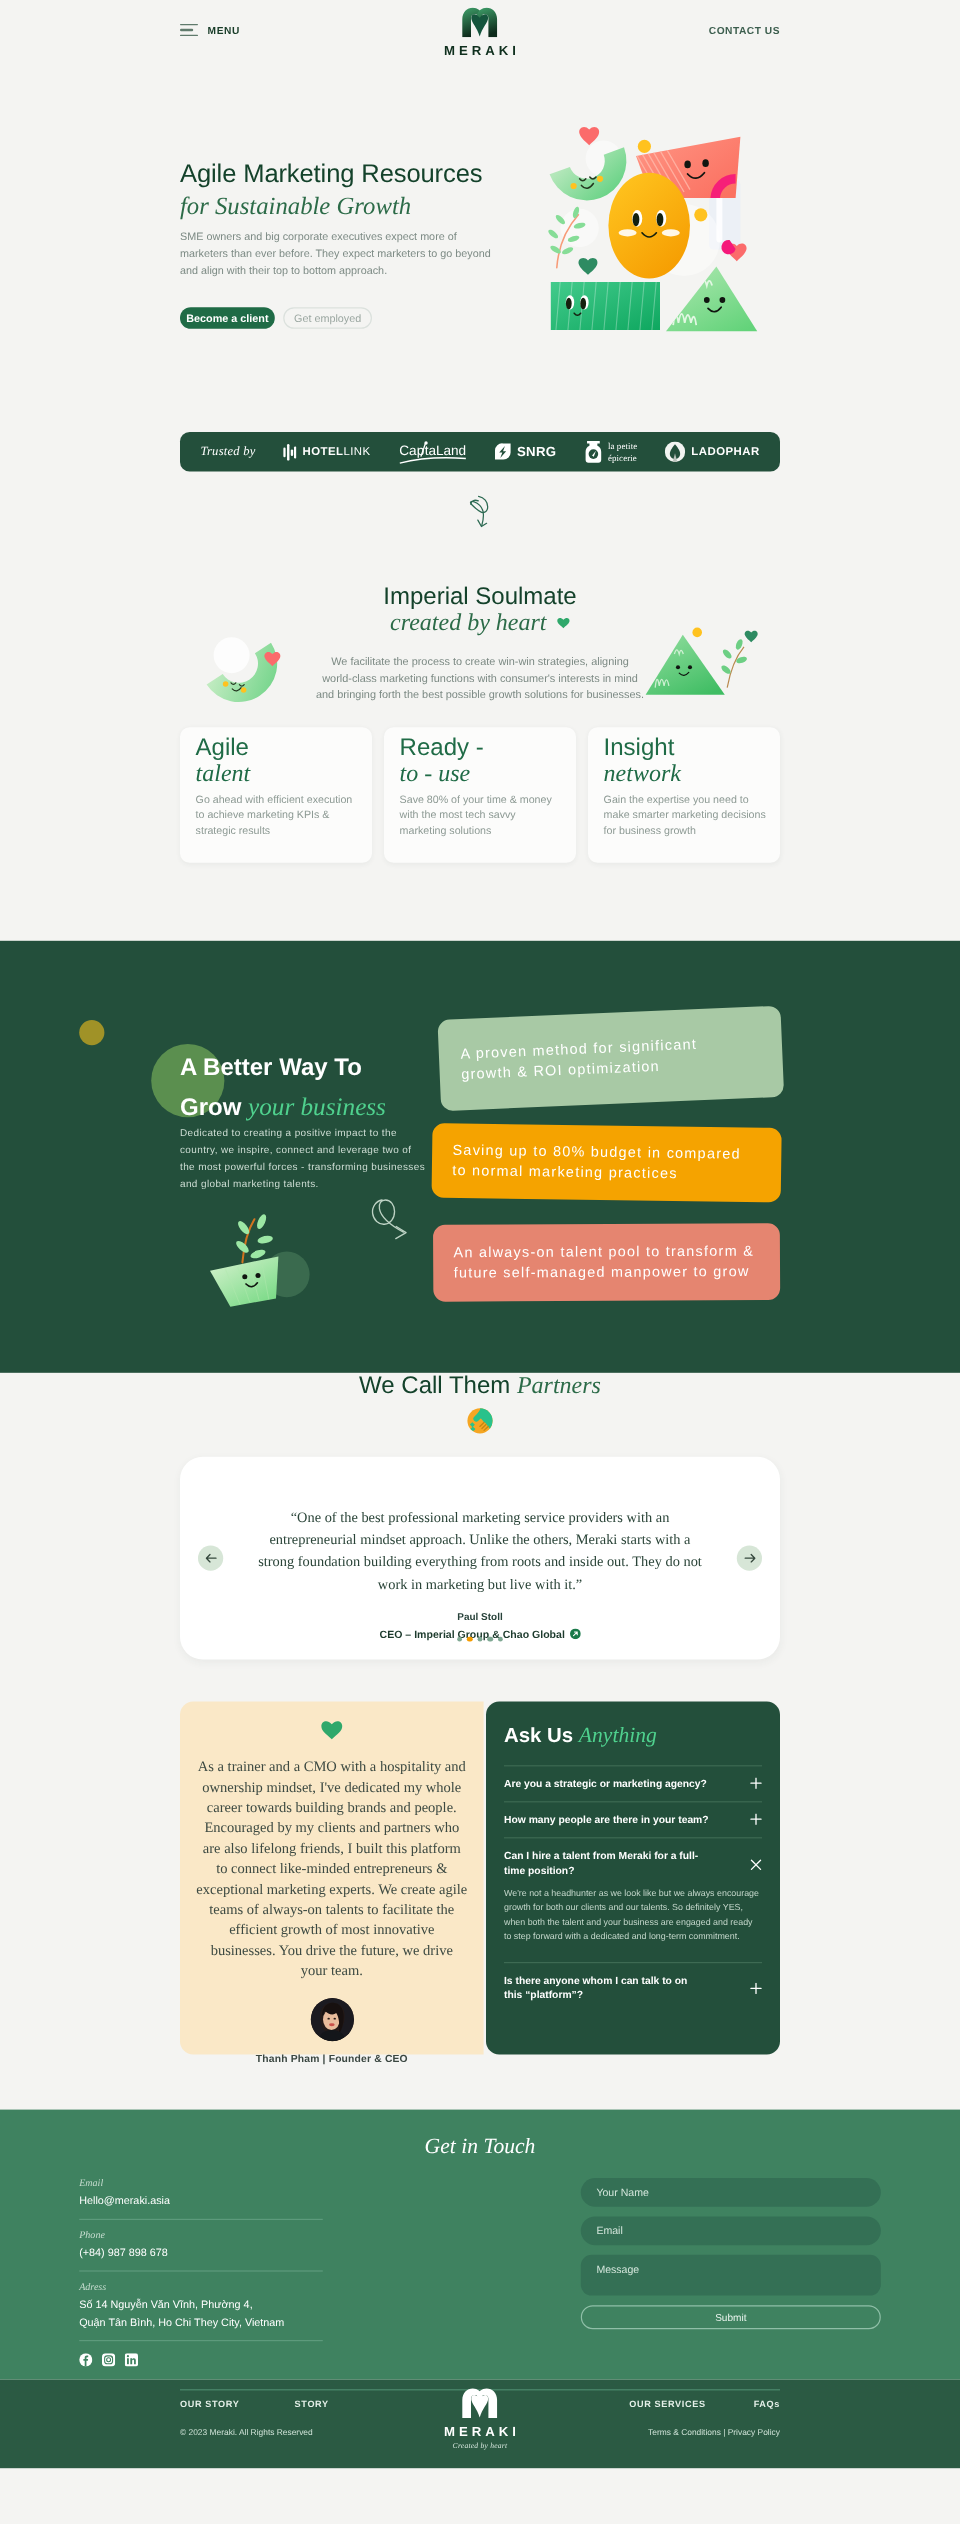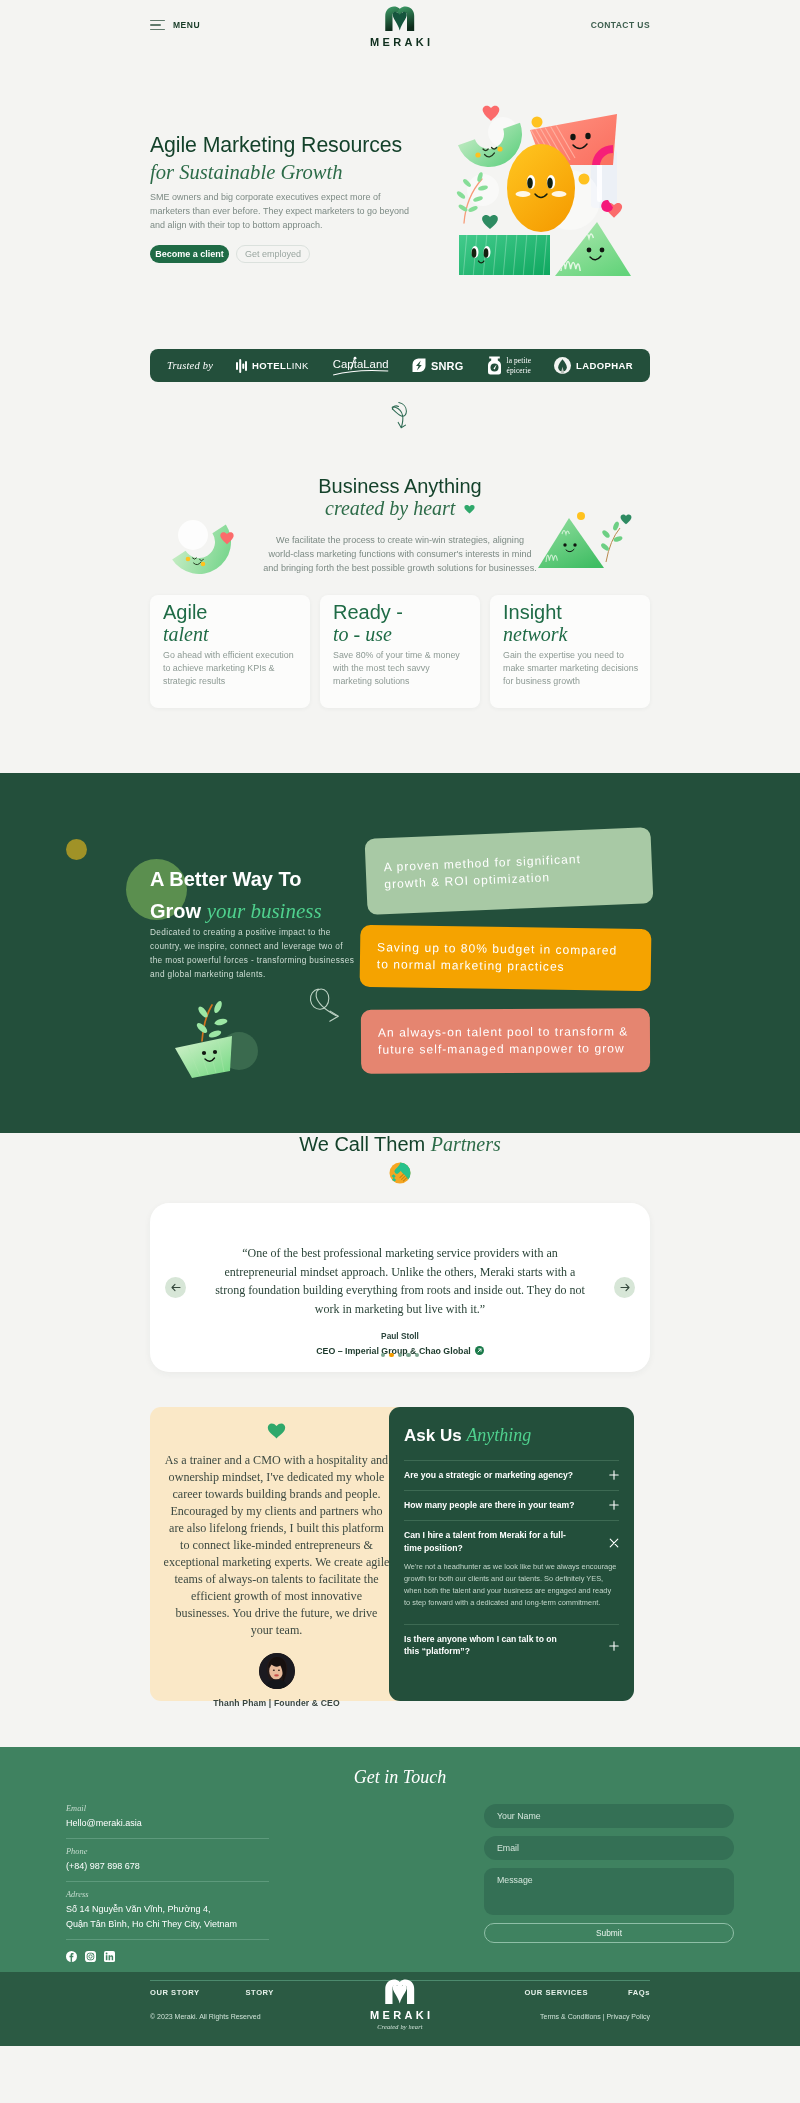--- a/index.html
+++ b/index.html
@@ -15,21 +15,21 @@
   .menu-label{font-size:8.5px;font-weight:700;letter-spacing:.06em;color:#183c28;}
   .brand{position:absolute;left:50%;top:6px;transform:translateX(-50%);text-align:center;}
   .brand-word{font-size:11px;font-weight:700;letter-spacing:.30em;color:#0f2f1e;margin-top:1px;margin-left:.3em;}
   .contact-link{margin-left:auto;font-size:8.5px;font-weight:700;letter-spacing:.05em;color:#3c5e4e;cursor:pointer;}
   
   .hero{display:flex;padding:72px 150px 0;position:relative;}
   .hero-left{width:262px;padding-top:9px;}
   h1{font-size:21.3px;font-weight:400;line-height:28px;color:#14422b;letter-spacing:-.1px;}
   h1 .ital{display:block;font-family:"Liberation Serif",serif;font-style:italic;font-size:20.6px;color:#2c6b48;letter-spacing:0;line-height:27px;}
   .hero p{margin-top:4px;font-size:9px;line-height:14px;color:#7c8a84;width:262px;}
-  .hero-btns{margin-top:13px;display:flex;gap:7px;}
+  .hero-btns{margin-top:24px;display:flex;gap:7px;}
   .btn{border-radius:30px;font-size:9px;height:18px;display:flex;align-items:center;justify-content:center;cursor:pointer;white-space:nowrap;}
   .btn-primary{background:#1f6b46;color:#fff;font-weight:600;width:79px;}
   .btn-ghost{background:transparent;color:#9aa6a0;border:1px solid #dbe1dd;width:74px;}
   .hero-art{position:absolute;left:445px;top:45px;width:220px;height:195px;}
   
   .trusted{margin:86px 150px 0;height:33px;background:#234f3b;border-radius:8px;display:flex;align-items:center;justify-content:space-between;padding:0 17px;color:#fff;}
   .trusted-label{font-family:"Liberation Serif",serif;font-style:italic;font-size:10.5px;letter-spacing:.2px;}
   .tl{display:flex;align-items:center;gap:5px;}
   .tl-name{font-size:9.5px;font-weight:700;letter-spacing:.04em;}
   .tl-name .thin{font-weight:400;}
@@ -78,42 +78,42 @@
   .nav-next{right:15px;}
   .dots{position:absolute;left:0;right:0;bottom:15px;display:flex;justify-content:center;gap:4px;}
   .dots i{width:4.5px;height:4.5px;border-radius:50%;background:#7fa893;display:block;}
   .dots i.on{background:#f59c00;}
   
   .duo{display:flex;margin:35px 150px 0;position:relative;height:294px;}
   .founder{width:253px;background:#fae8c7;border-radius:11px 0 0 11px;padding:15px 8px 0;text-align:center;}
   .founder-q{font-family:"Liberation Serif",serif;font-size:12.1px;line-height:17px;color:#3d4a42;margin-top:9px;width:227px;margin-left:auto;margin-right:auto;}
   .avatar{width:36px;height:36px;border-radius:50%;margin:14px auto 0;overflow:hidden;position:relative;background:#2c2320;}
   .founder-name{margin-top:9px;font-size:8.6px;font-weight:700;color:#3b4741;letter-spacing:.15px;}
-  .faq{width:245px;background:#234f3b;border-radius:11px;padding:19px 15px 0;position:absolute;right:16px;top:0;height:294px;}
+  .faq{width:245px;background:#234f3b;border-radius:11px;padding:19px 15px 0;position:absolute;right:0;top:0;height:294px;}
   .faq h2{font-size:17px;font-weight:700;color:#fff;text-align:left;line-height:1.1;}
   .faq h2 .ital{font-family:"Liberation Serif",serif;font-style:italic;font-weight:400;color:#4fd18e;font-size:18px;}
   .faq-list{margin-top:14px;}
   .faq-item{border-top:1px solid #3d6a53;padding:8px 0 9px;}
   .faq-q{display:flex;align-items:flex-start;justify-content:space-between;gap:8px;font-size:8.6px;font-weight:700;color:#fff;line-height:1.42;cursor:pointer;}
   .faq-q span{display:block;}
   .faq-ic{flex:0 0 auto;width:10px;height:10px;position:relative;margin-top:1px;}
   .faq-a{font-size:7.4px;line-height:1.62;color:#c3d6ca;padding:7px 0 6px;}
   
   .contact{background:#3f8260;margin-top:46px;padding:20px 66px 0;position:relative;height:225px;}
   .contact h2{font-family:"Liberation Serif",serif;font-style:italic;font-size:18px;color:#fff;text-align:center;font-weight:400;}
   .contact-body{display:flex;margin-top:17px;justify-content:space-between;}
   .cinfo{width:203px;}
   .cblock{border-bottom:1px solid #5d9a7c;padding-bottom:7px;margin-bottom:8px;}
   .cblock .lbl{font-family:"Liberation Serif",serif;font-style:italic;font-size:8.4px;color:#c6dccf;}
   .cblock .val{margin-top:4px;font-size:9px;color:#fff;font-weight:400;line-height:1.55;}
   .socials{display:flex;gap:8px;margin-top:2px;}
   .socials a{display:block;}
   .cform{width:250px;}
   .fi{background:#347055;border-radius:17px;height:24px;display:flex;align-items:center;padding:0 13px;font-size:8.8px;color:#d4e6dc;margin-bottom:8px;}
-  .fi.msg{height:47px;border-radius:9px;align-items:flex-start;padding-top:7px;}
+  .fi.msg{height:34px;border-radius:9px;align-items:flex-start;padding-top:7px;}
   .fsubmit{border:1px solid #8fbfa7;border-radius:17px;height:20px;display:flex;align-items:center;justify-content:center;font-size:8.4px;color:#eaf4ee;margin-top:6px;cursor:pointer;}
   
   .footer{background:#2b5a43;height:74px;position:relative;padding:0 150px;}
   .fdiv{position:absolute;left:150px;right:150px;top:8px;height:1px;background:#4c8a6d;}
   .frow{display:flex;align-items:center;height:41px;font-size:7.6px;font-weight:700;letter-spacing:.07em;color:#e5f0e9;}
   .frow .l{display:flex;gap:46px;}
   .frow .r{display:flex;gap:40px;margin-left:auto;}
   .fbrand{position:absolute;left:50%;transform:translateX(-50%);top:7px;text-align:center;}
   .fbrand .w{font-size:11px;font-weight:700;letter-spacing:.30em;color:#fff;margin-left:.3em;margin-top:1px;}
   .fbrand .t{font-family:"Liberation Serif",serif;font-style:italic;font-size:6.3px;color:#d8e8df;margin-top:2px;letter-spacing:.2px;}
@@ -339,21 +339,21 @@
   </section>
 
   <svg class="curly" width="26" height="28" viewBox="0 0 26 28">
     <path d="M11.8 1.6 C16.6 2.5 19.4 6.2 19.4 10.3 C19.4 14 17.1 15.8 14.4 14.9 C11.6 14 8.4 10.8 6.2 8.6 C4 6.4 5.4 5.3 8.2 6.2 C11.4 7.2 14.8 10.4 15.6 14.5 C16.2 17.6 15.6 22 14.5 25.9" stroke="#2d6a53" stroke-width="1.05" fill="none" stroke-linecap="round"></path>
     <path d="M5.4 8.3 C5.4 5.4 8.3 4.1 11.6 5.4" stroke="#2d6a53" stroke-width="1.05" fill="none" stroke-linecap="round"></path>
     <path d="M11.2 21.4 L14.2 26.8 L18.5 24.1" stroke="#2d6a53" stroke-width="1.05" fill="none" stroke-linecap="round" stroke-linejoin="round"></path>
   </svg>
 
   <section class="soulmate">
     <h2>
-      <span>Business Anything</span><br>
+      <span>Imperial Soulmate</span><br>
       <span class="ital">created by heart</span>
       <svg width="11" height="10" viewBox="0 0 12 11" style="vertical-align:1px;margin-left:3px">
           <path d="M6 10.4 C3 7.6 0.4 6 0.4 3.6 C0.4 1 3.6 0 6 2.8 C8.4 0 11.6 1 11.6 3.6 C11.6 6 9 7.6 6 10.4 Z" fill="#2fa86b"></path>
         </svg>
     </h2>
     <p>We facilitate the process to create win-win strategies, aligning world-class marketing functions with consumer's interests in mind and bringing forth the best possible growth solutions for businesses.</p>
     <svg class="sm-art-l" width="86" height="60" viewBox="0 0 86 60">
       <defs>
           <linearGradient id="gArc2" x1="0" y1="0" x2="1" y2="0.7">
             <stop offset="0" stop-color="#c3ecc2"></stop>

